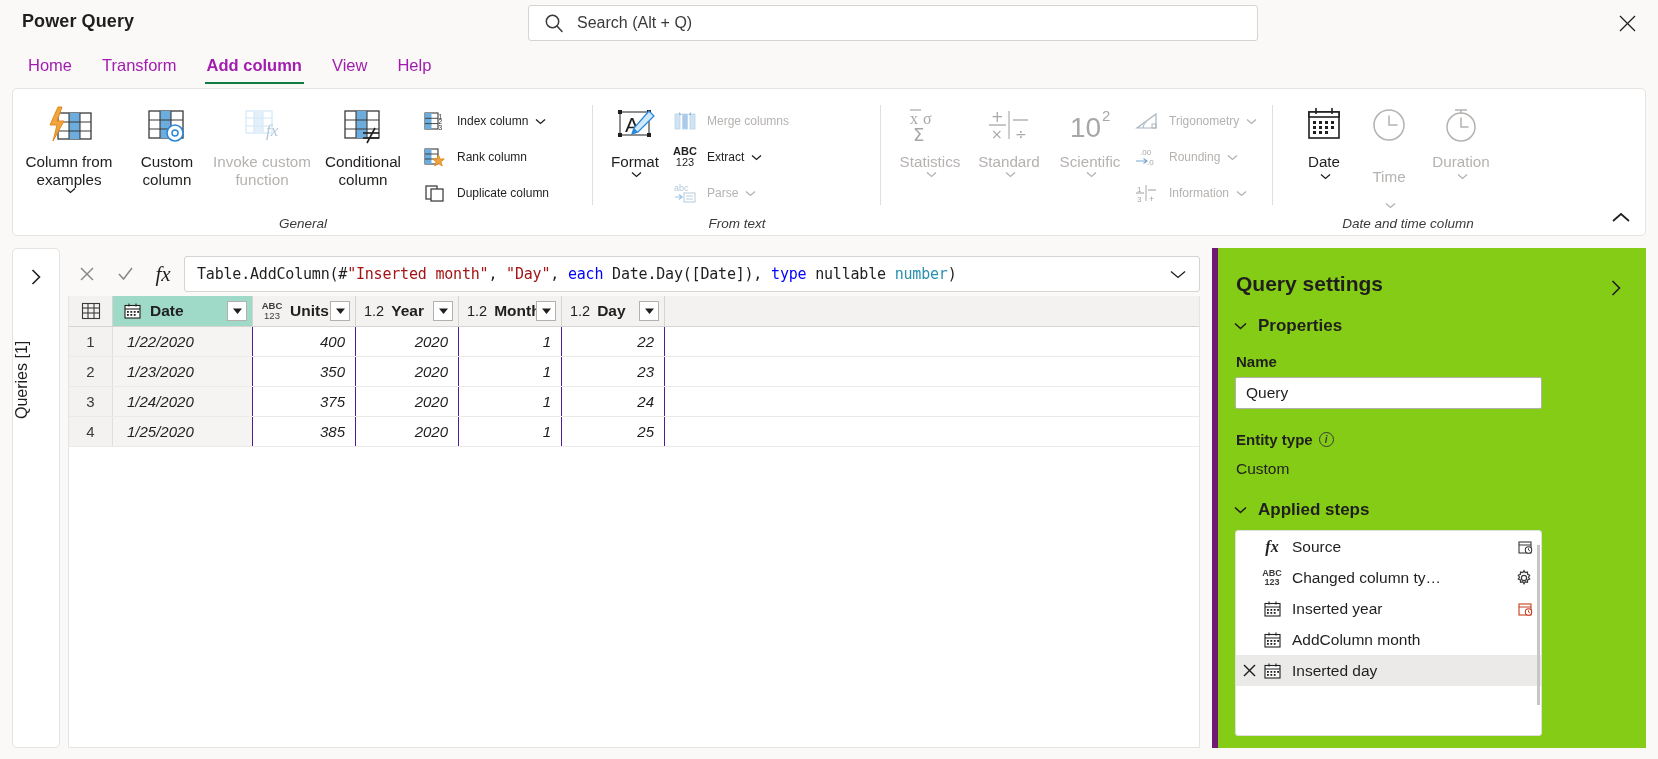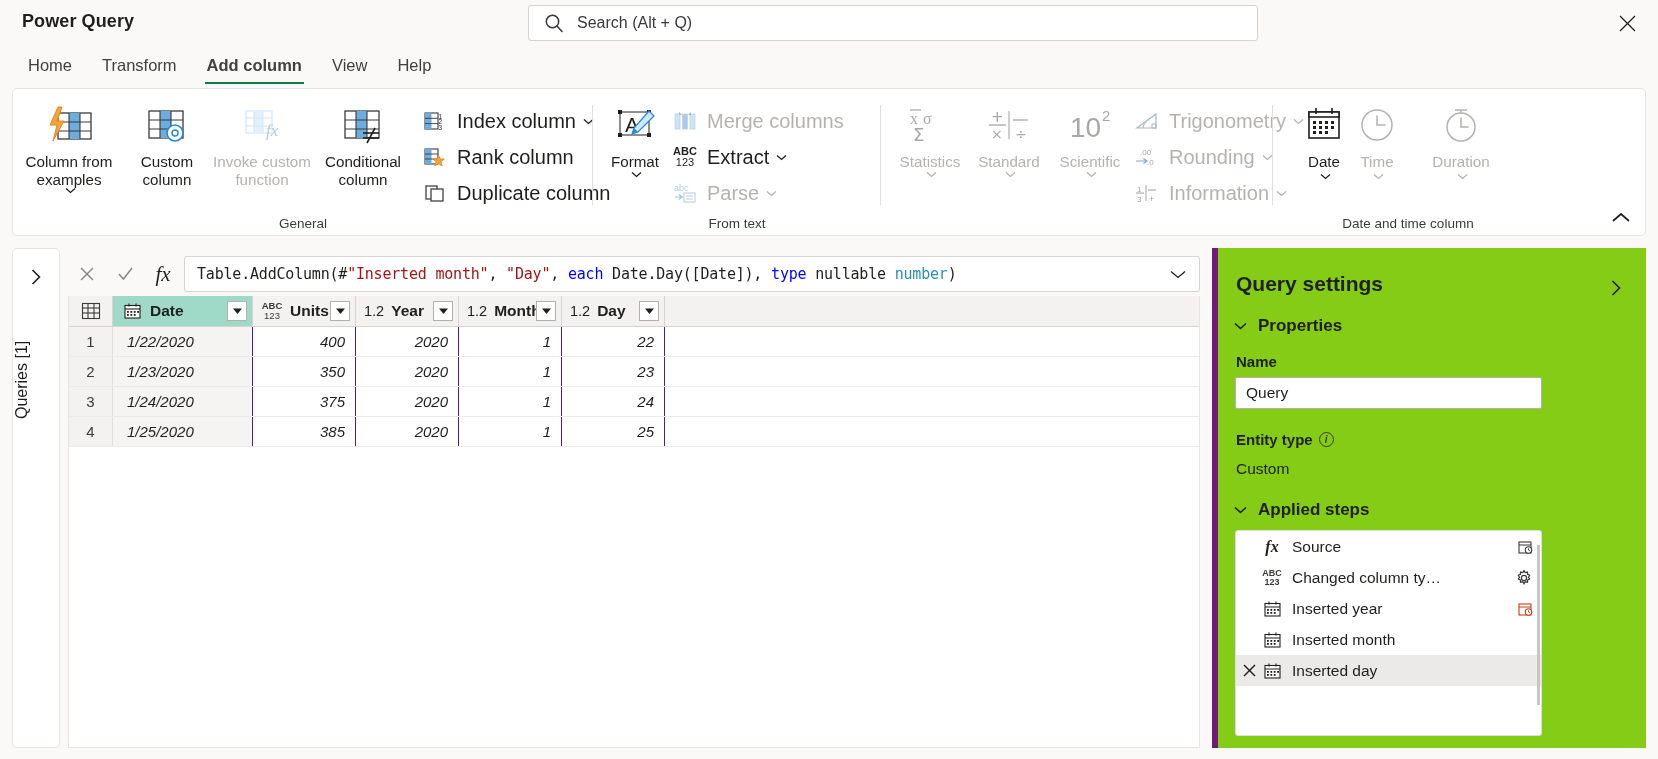--- a/index.html
+++ b/index.html
@@ -36,37 +36,37 @@
     cursor: pointer;
   }
 
   
   .tabs {
     position: absolute; top: 50px; left: 0; width: 1658px; height: 36px;
     display: flex; align-items: center; padding-left: 14px; gap: 2px;
   }
   .tab {
     position: relative; padding: 4px 14px 9px 14px;
-    font-size: 16.5px; color: #404040; cursor: pointer; white-space: nowrap;
+    font-size: 16.5px; color: #a21caf; cursor: pointer; white-space: nowrap;
   }
   .tab.active { font-weight: 600; }
   .tab.active::after {
     content: ""; position: absolute; left: 12px; right: 12px; bottom: 0;
     height: 2.5px; background: #107c41;
   }
 
   
   .ribbon {
     position: absolute; top: 88px; left: 12px; width: 1634px; height: 148px;
     background: #ffffff; border: 1px solid #e6e3e1; border-radius: 5px;
   }
   .rgroup { position: absolute; top: 0; height: 146px; }
   .rgroup .glabel {
     position: absolute; bottom: 4px; left: 0; width: 100%;
-    text-align: center; font-size: 13.5px; color: #3b3a39;
+    text-align: center; font-size: 13.5px; color: #3b3a39; font-style: italic;
   }
   .rgroup .sep {
     position: absolute; right: 0; top: 16px; height: 100px; width: 1px; background: #e1dfdd;
   }
 
   
   .bigbtn {
     position: absolute; top: 10px; width: 92px; height: 110px;
     display: flex; flex-direction: column; align-items: center; cursor: pointer;
     text-align: center;
@@ -77,21 +77,21 @@
     white-space: pre-line;
   }
   .bigbtn.disabled .bl { color: #b5b2b0; }
   .bigbtn .chev-inline { display: inline-block; margin-left: 2px; }
 
   
   .smbtn {
     position: absolute; height: 32px; display: flex; align-items: center; cursor: pointer;
   }
   .smbtn .si { width: 28px; display: flex; align-items: center; justify-content: center; flex: 0 0 auto; }
-  .smbtn .sl { font-size: 20px; color: #201f1e; margin-left: 8px; white-space: nowrap; }
+  .smbtn .sl { font-size: 12px; color: #201f1e; margin-left: 8px; white-space: nowrap; }
   .smbtn.disabled .sl { color: #b5b2b0; }
   .chev { margin-left: 7px; color: #201f1e; flex: 0 0 auto; }
   .smbtn.disabled .chev { color: #b5b2b0; }
 
   .ribbon-collapse {
     position: absolute; right: 10px; bottom: 6px; width: 28px; height: 24px;
     display: flex; align-items: center; justify-content: center; color: #201f1e; cursor: pointer;
   }
 
   
@@ -620,21 +620,21 @@
           </svg>
         </span>
         <span class="bl">Date</span>
         <span class="chev-inline" style="margin-top:2px;">
           <svg width="11" height="7" viewBox="0 0 11 7" stroke="#201f1e" stroke-width="1.3" fill="none">
               <polyline points="1,1.5 5.5,5.5 10,1.5"></polyline>
             </svg>
         </span>
       </div>
 
-      <div class="bigbtn disabled" style="left:72px; width:64px;">
+      <div class="bigbtn disabled" style="left:84px; width:64px;justify-content:space-between;">
         <span class="bi">
           <svg width="40" height="40" viewBox="0 0 40 40" fill="none" stroke="#b5b2b0" stroke-width="1.5">
             <circle cx="20" cy="20" r="15"></circle>
             <polyline points="20,11 20,20 28,20" stroke-linecap="round"></polyline>
           </svg>
         </span>
         <span class="bl">Time</span>
         <span class="chev-inline" style="margin-top:2px;">
           <svg width="11" height="7" viewBox="0 0 11 7" stroke="#b5b2b0" stroke-width="1.3" fill="none">
               <polyline points="1,1.5 5.5,5.5 10,1.5"></polyline>
@@ -938,21 +938,21 @@
               <rect x="3" y="8" width="1.8" height="1.8"></rect>
                 <rect x="6.4" y="8" width="1.8" height="1.8"></rect>
               <rect x="9.8" y="8" width="1.8" height="1.8"></rect>
                 <rect x="13.2" y="8" width="1.8" height="1.8"></rect>
               <rect x="3" y="11" width="1.8" height="1.8"></rect>
                 <rect x="6.4" y="11" width="1.8" height="1.8"></rect>
               <rect x="9.8" y="11" width="1.8" height="1.8"></rect>
             </g>
           </svg>
         </span>
-        <span class="st-label">Inserted month</span>
+        <span class="st-label">AddColumn month</span>
       </div>
 
       <div class="step selected">
         <span class="st-del">
           <svg width="13" height="13" viewBox="0 0 13 13" stroke="#201f1e" stroke-width="1.4">
             <line x1="1" y1="1" x2="12" y2="12"></line>
               <line x1="12" y1="1" x2="1" y2="12"></line>
           </svg>
         </span>
         <span class="st-icon">

